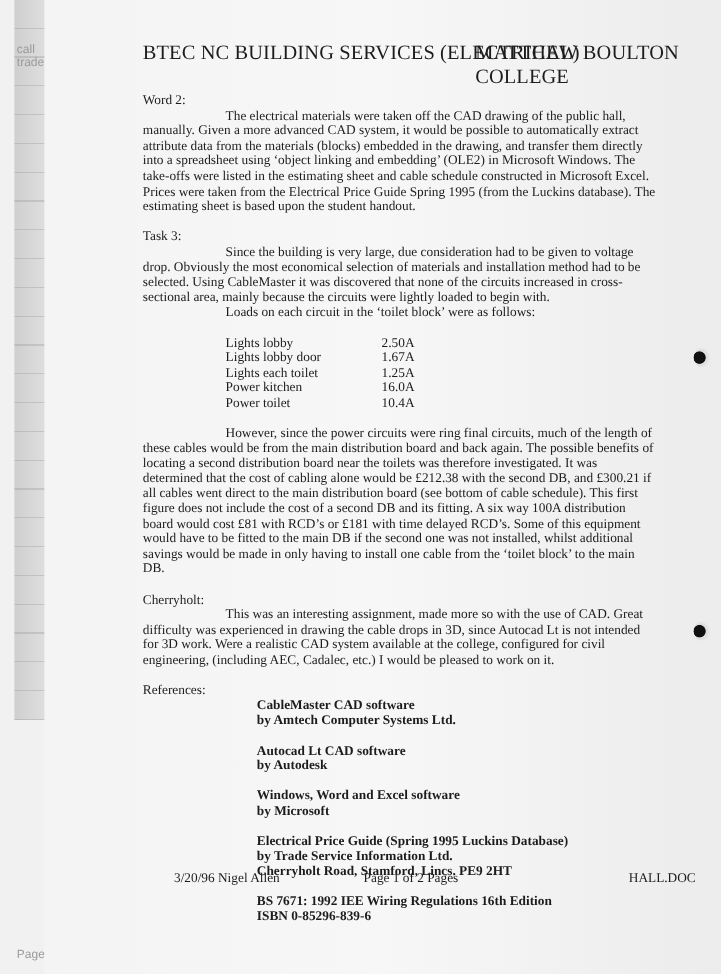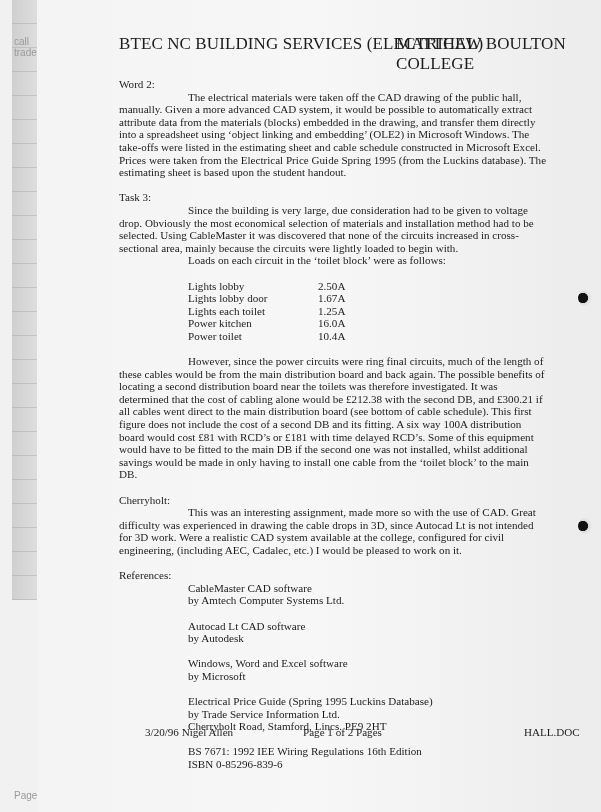--- a/index.html
+++ b/index.html
@@ -37,21 +37,21 @@
     position: absolute; left: 119px; top: 78px; width: 430px;
     font-size: 11.1px; line-height: 12.6px;
   }
   .content p { margin: 0; }
   .heading { margin: 0; }
   .indent { text-indent: 69px; }
   .gap { height: 12.6px; }
   table.loads { border-collapse: collapse; margin-left: 69px; font-size: 11.1px; }
   table.loads td { padding: 0; line-height: 12.6px; }
   table.loads td.name { width: 130px; }
-  .refs { margin-left: 69px; }
+  .refs { margin-left: 95px; font-weight: bold; }
   .refs .ref { margin-bottom: 12.6px; }
   .footer { position: absolute; top: 726px; font-size: 11.1px; }
   .footer.left { left: 117px; margin-left: 28px; }
   .footer.center { left: 303px; }
   .footer.right { left: 488px; margin-left: 36px; }
 </style>
 </head>
 <body>
 
 <div class="left-strip">

